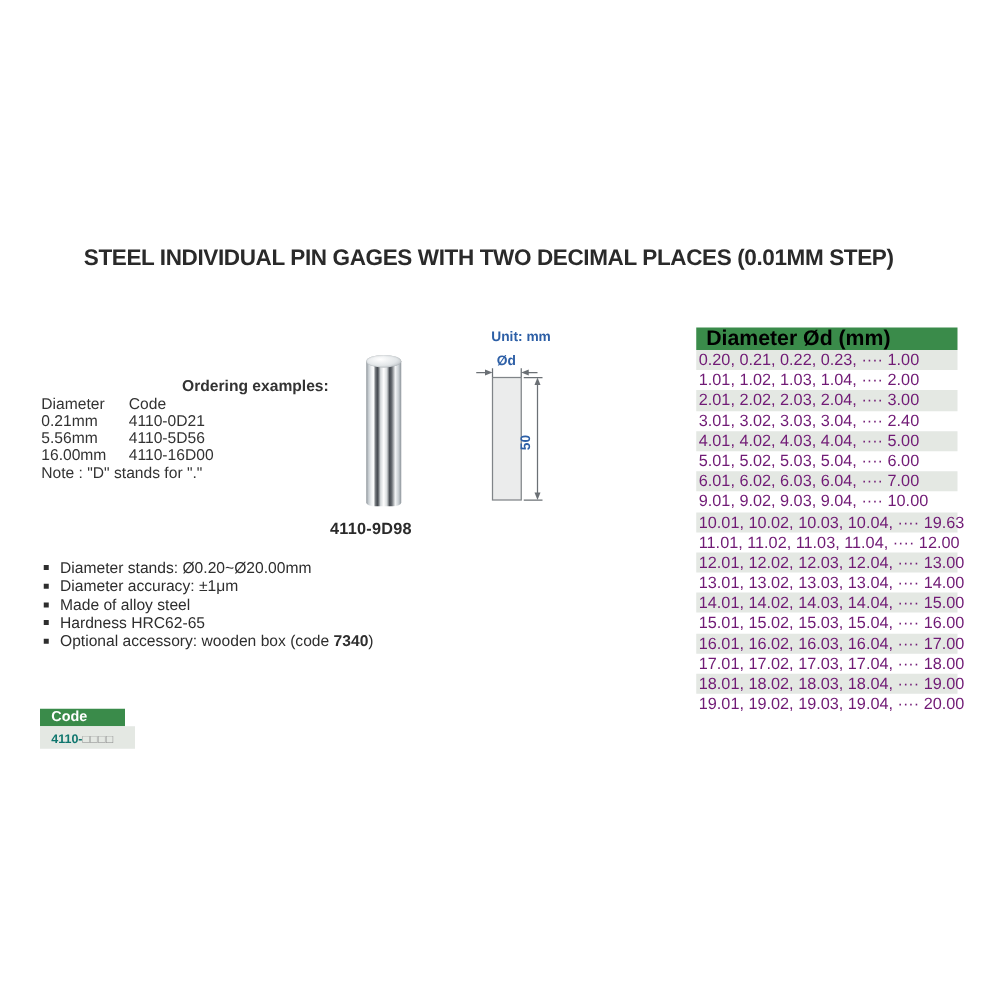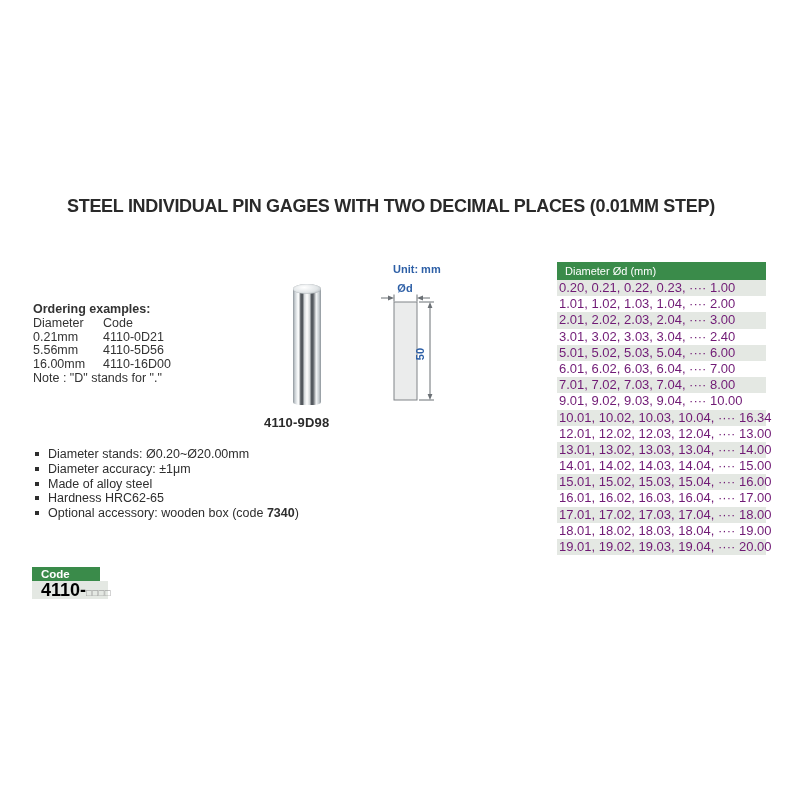--- a/index.html
+++ b/index.html
@@ -7,21 +7,21 @@
     position:relative;width:800px;height:800px;background:#fff;overflow:hidden;
     font-family:"Liberation Sans","DejaVu Sans",sans-serif;color:#333;
   }
   
   .title{
     position:absolute;left:31px;top:196px;width:745px;
     font-size:18px;font-weight:bold;letter-spacing:-0.3px;color:#2a2a2a;white-space:nowrap;margin-left:36px;
   }
   
   .ordering{position:absolute;left:33px;top:303px;width:230px;font-size:12.5px;line-height:13.8px;color:#333;}
-  .ord-head{font-weight:bold;}
+  .ord-head{font-weight:bold;text-align:right;}
   .ord-row{display:flex;}
   .ord-row .c1{width:70px;}
   
   .pin{position:absolute;left:293px;top:284px;width:28px;height:121px;}
   .pin-cap{
     position:absolute;left:0;top:0;width:28px;height:10px;border-radius:50%;
     background:radial-gradient(ellipse at 40% 35%, #ffffff 0%, #e2e6e8 55%, #a8aeb3 100%);
     box-shadow:inset 0 0 1px #8b9196;z-index:2;
   }
   .pin-body{
@@ -46,27 +46,27 @@
   .blt{position:absolute;left:0;top:5px;width:4px;height:4px;background:#2e2e2e;}
   
   .codebox-head{
     position:absolute;left:32px;top:567px;width:68px;height:14px;line-height:14px;
     background:var(--green,#3a8b4a);color:#fff;font-size:11.5px;font-weight:bold;padding-left:9px;box-sizing:border-box;
   }
   .codebox-val{
     position:absolute;left:32px;top:581px;width:76px;height:18px;line-height:18px;
     background:var(--shade,#e6e8e4);padding-left:9px;box-sizing:border-box;white-space:nowrap;
   }
-  .codebox-val .prefix{font-size:18px;font-weight:bold;color:#000000;}
+  .codebox-val .prefix{font-size:10px;font-weight:bold;color:#0f766e;}
   .codebox-val .squares{font-size:9.5px;color:#8a8a8a;letter-spacing:0.5px;}
   
   .dia-table{position:absolute;left:557px;top:262px;width:209px;}
   .dia-header{
-    height:18px;line-height:18px;background:var(--green,#3a8b4a);color:#ffffff;
-    font-size:11px;font-weight:normal;padding-left:8px;box-sizing:border-box;
+    height:18px;line-height:18px;background:var(--green,#3a8b4a);color:#000000;
+    font-size:17px;font-weight:bold;padding-left:8px;box-sizing:border-box;
   }
   .dia-row{
     height:16.2px;line-height:16.2px;font-size:13px;color:#701a75;
     padding-left:2px;box-sizing:border-box;white-space:nowrap;
   }
   .dia-rows .dia-row:nth-child(odd){background:var(--shade,#e4e8e3);}
 </style>
 </head>
 <body>
 
@@ -137,25 +137,26 @@
     <span class="prefix">4110-</span><span class="squares">□□□□</span>
   </div>
 
   <div class="dia-table">
     <div class="dia-header">Diameter Ød (mm)</div>
     <div class="dia-rows">
       <div class="dia-row">0.20, 0.21, 0.22, 0.23, ···· 1.00</div>
       <div class="dia-row">1.01, 1.02, 1.03, 1.04, ···· 2.00</div>
       <div class="dia-row">2.01, 2.02, 2.03, 2.04, ···· 3.00</div>
       <div class="dia-row">3.01, 3.02, 3.03, 3.04, ···· 2.40</div>
+      <div class="dia-row">4.01, 4.02, 4.03, 4.04, ···· 5.00</div>
       <div class="dia-row">5.01, 5.02, 5.03, 5.04, ···· 6.00</div>
       <div class="dia-row">6.01, 6.02, 6.03, 6.04, ···· 7.00</div>
-      <div class="dia-row">7.01, 7.02, 7.03, 7.04, ···· 8.00</div>
       <div class="dia-row">9.01, 9.02, 9.03, 9.04, ···· 10.00</div>
-      <div class="dia-row">10.01, 10.02, 10.03, 10.04, ···· 16.34</div>
+      <div class="dia-row">10.01, 10.02, 10.03, 10.04, ···· 19.63</div>
+      <div class="dia-row">11.01, 11.02, 11.03, 11.04, ···· 12.00</div>
       <div class="dia-row">12.01, 12.02, 12.03, 12.04, ···· 13.00</div>
       <div class="dia-row">13.01, 13.02, 13.03, 13.04, ···· 14.00</div>
       <div class="dia-row">14.01, 14.02, 14.03, 14.04, ···· 15.00</div>
       <div class="dia-row">15.01, 15.02, 15.03, 15.04, ···· 16.00</div>
       <div class="dia-row">16.01, 16.02, 16.03, 16.04, ···· 17.00</div>
       <div class="dia-row">17.01, 17.02, 17.03, 17.04, ···· 18.00</div>
       <div class="dia-row">18.01, 18.02, 18.03, 18.04, ···· 19.00</div>
       <div class="dia-row">19.01, 19.02, 19.03, 19.04, ···· 20.00</div>
     </div>
   </div>

